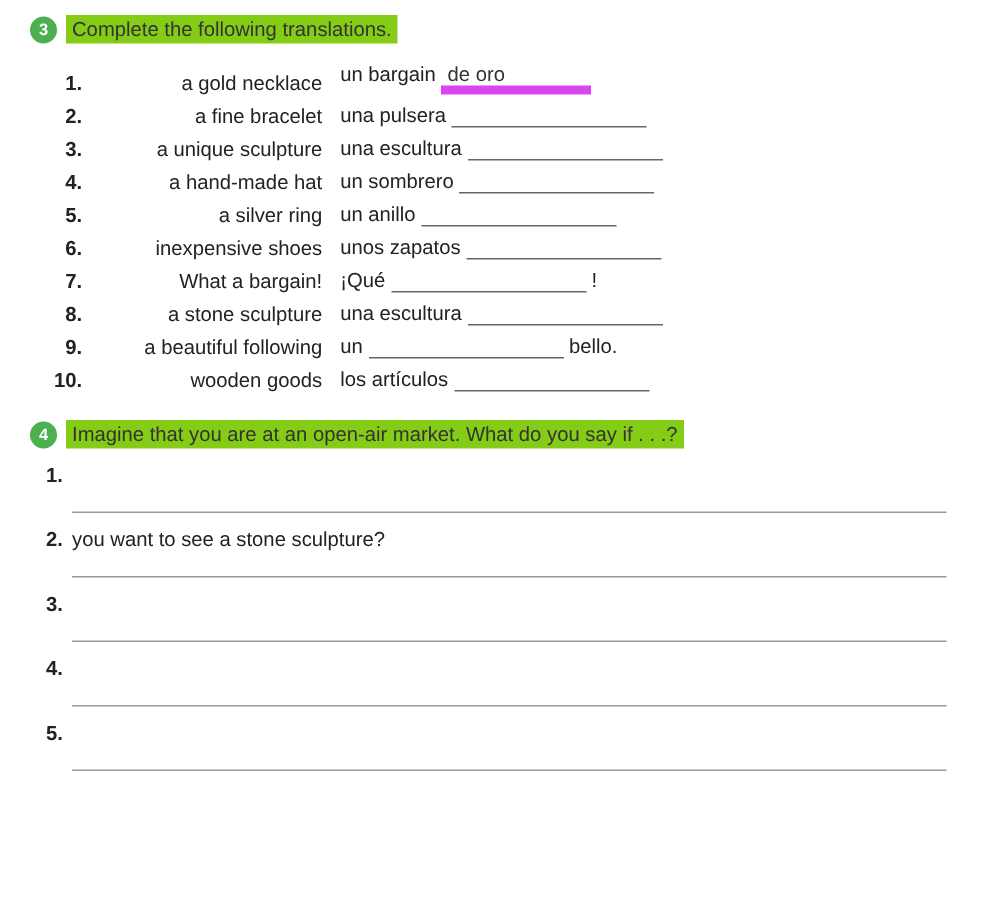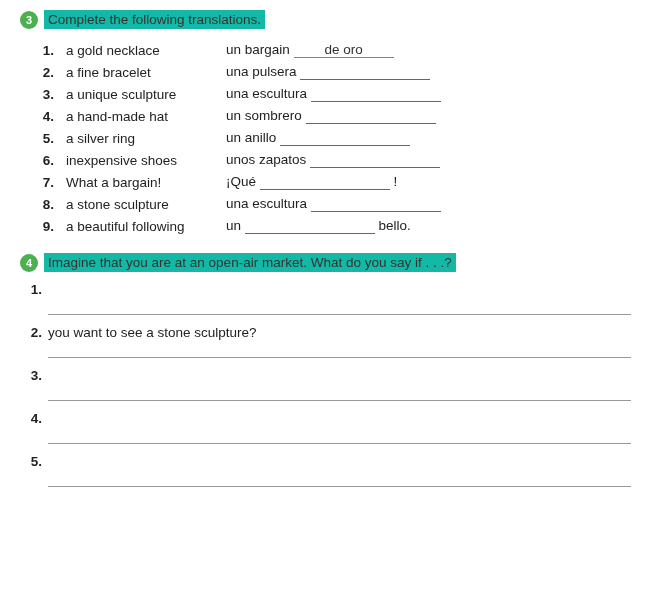--- a/index.html
+++ b/index.html
@@ -16,21 +16,21 @@
       min-height: 602px;
       padding: 10px 20px;
     }
     .section-header {
       display: flex;
       align-items: center;
       gap: 6px;
       margin-bottom: 10px;
     }
     .section-title {
-      background: #14b8a6;
+      background: #84cc16;
       color: #333;
       font-size: 13.5px;
       padding: 2px 4px;
     }
     .section3 {
       margin-bottom: 16px;
     }
     .translation-table {
       width: 100%;
       border-collapse: collapse;
@@ -44,20 +44,21 @@
     .num-col {
       width: 30px;
       font-weight: bold;
       text-align: right;
       padding-right: 8px;
       vertical-align: bottom;
     }
     .english-col {
       width: 160px;
       vertical-align: bottom;
+      text-align: right;
     }
     .spanish-col {
       vertical-align: bottom;
     }
     .section4 {
       margin-top: 8px;
     }
     .open-question-row {
       display: flex;
       align-items: flex-start;
@@ -105,21 +106,21 @@
   <div class="section-header">
     <div class="num-circle">3</div>
     <span class="section-title">Complete the following translations.</span>
   </div>
 
   <table class="translation-table">
     <tbody id="translation-rows">
         <tr>
           <td class="num-col">1.</td>
           <td class="english-col">a gold necklace</td>
-          <td class="spanish-col"><span>un bargain </span><span style="border-bottom:1px solid #d946ef; display:inline-block; min-width:100px; padding: 0 4px; text-align: center;"><span style="color:#333;">de oro</span></span></td>
+          <td class="spanish-col"><span>un bargain </span><span style="border-bottom:6px solid #d946ef; display:inline-block; min-width:100px; padding: 0 4px;"><span style="color:#333;">de oro</span></span></td>
         </tr>
         <tr>
           <td class="num-col">2.</td>
           <td class="english-col">a fine bracelet</td>
           <td class="spanish-col"><span>una pulsera </span><span style="border-bottom:1px solid #666; display:inline-block; min-width:130px;">&nbsp;</span></td>
         </tr>
         <tr>
           <td class="num-col">3.</td>
           <td class="english-col">a unique sculpture</td>
           <td class="spanish-col"><span>una escultura </span><span style="border-bottom:1px solid #666; display:inline-block; min-width:130px;">&nbsp;</span></td>
@@ -146,20 +147,25 @@
         </tr>
         <tr>
           <td class="num-col">8.</td>
           <td class="english-col">a stone sculpture</td>
           <td class="spanish-col"><span>una escultura </span><span style="border-bottom:1px solid #666; display:inline-block; min-width:130px;">&nbsp;</span></td>
         </tr>
         <tr>
           <td class="num-col">9.</td>
           <td class="english-col">a beautiful following</td>
           <td class="spanish-col"><span>un </span><span style="border-bottom:1px solid #666; display:inline-block; min-width:130px;">&nbsp;</span> <span>bello.</span></td>
+        </tr>
+        <tr>
+          <td class="num-col">10.</td>
+          <td class="english-col">wooden goods</td>
+          <td class="spanish-col"><span>los artículos </span><span style="border-bottom:1px solid #666; display:inline-block; min-width:130px;">&nbsp;</span></td>
         </tr>
       </tbody>
   </table>
 </div>
 
 <div class="section4">
   <div class="section-header">
     <div class="num-circle">4</div>
     <span class="section-title">
       <span>Imagine that you are at an open-air market. What do you say if . . .</span><span>?</span>

